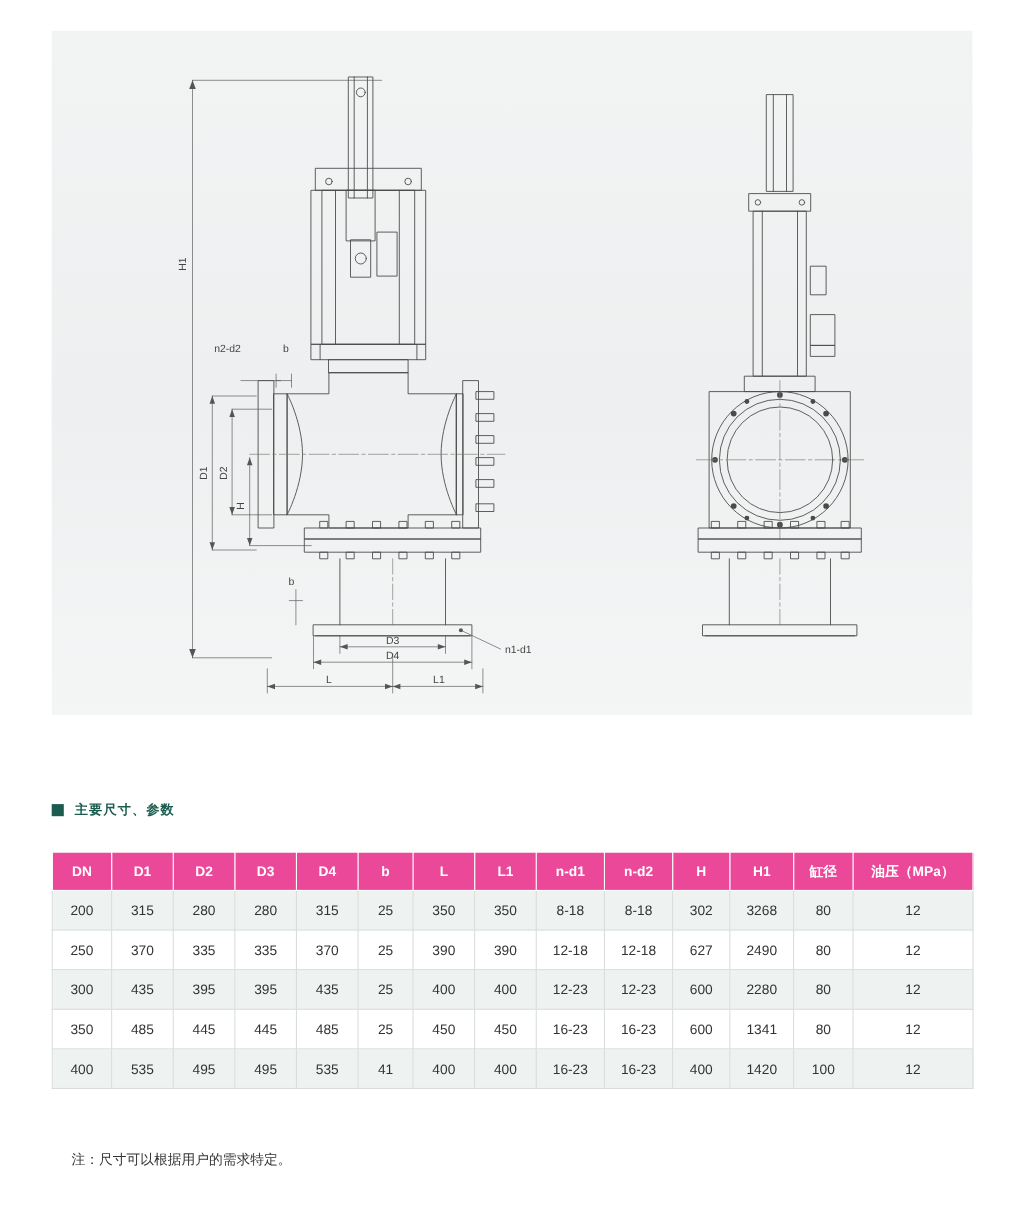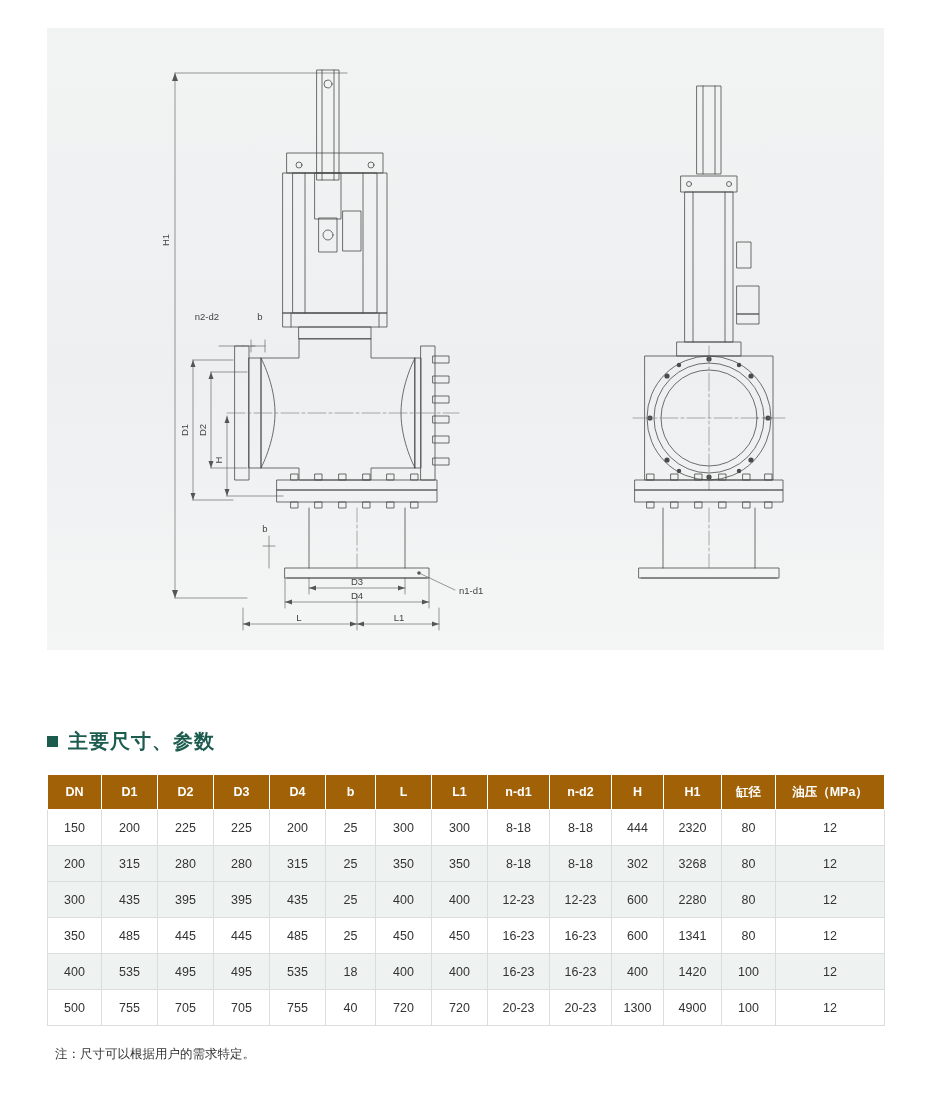--- a/index.html
+++ b/index.html
@@ -19,41 +19,41 @@
   .drawing-svg{display:block;width:100%;height:100%;}
 
   
   .section-head{
     position:absolute;left:47px;top:728px;display:flex;align-items:center;
   }
   .section-head .bullet{
     width:11px;height:11px;background:#1c5c4f;display:inline-block;margin-right:10px;
   }
   .section-head .title{
-    font-size:20px;font-weight:bold;color:#1c5c4f;letter-spacing:1px;
+    font-size:12px;font-weight:bold;color:#1c5c4f;letter-spacing:1px;
   }
 
   
   .table-wrap{position:absolute;left:47px;top:774px;width:837px;}
   table.params{
     border-collapse:collapse;width:837px;table-layout:fixed;
     font-size:12.5px;
   }
   table.params th{
-    background:#a16207;color:#ffffff;font-weight:bold;
+    background:#ec4899;color:#ffffff;font-weight:bold;
     height:32px;text-align:center;border:1px solid #ffffff;
     font-size:12.5px;
   }
   table.params td{
     height:33px;text-align:center;border:1px solid #d9dedd;
     color:#333;font-size:12.5px;background:#ffffff;
   }
   table.params tr.alt td{background:#eef3f1;}
   .note{
-    position:absolute;left:37px;top:1046px;font-size:12.5px;color:#333;
+    position:absolute;left:47px;top:1046px;font-size:12.5px;color:#333;
   }
   .note .ind{display:inline-block;width:18px;}
 </style>
 </head>
 <body>
 
 <div class="page">
 
   <div class="drawing-panel">
     <svg class="drawing-svg" viewBox="0 0 837 622">
@@ -306,52 +306,52 @@
           <th>L1</th>
           <th>n-d1</th>
           <th>n-d2</th>
           <th>H</th>
           <th>H1</th>
           <th>缸径</th>
           <th>油压（MPa）</th>
         </tr>
       </thead>
       <tbody>
-        <tr>
-          <td>150</td>
-          <td>200</td>
-          <td>225</td>
-          <td>225</td>
-          <td>200</td>
-          <td>25</td>
-          <td>300</td>
-          <td>300</td>
-          <td>8-18</td>
-          <td>8-18</td>
-          <td>444</td>
-          <td>2320</td>
-          <td>80</td>
-          <td>12</td>
-        </tr>
         <tr class="alt">
           <td>200</td>
           <td>315</td>
           <td>280</td>
           <td>280</td>
           <td>315</td>
           <td>25</td>
           <td>350</td>
           <td>350</td>
           <td>8-18</td>
           <td>8-18</td>
           <td>302</td>
           <td>3268</td>
           <td>80</td>
           <td>12</td>
         </tr>
+        <tr>
+          <td>250</td>
+          <td>370</td>
+          <td>335</td>
+          <td>335</td>
+          <td>370</td>
+          <td>25</td>
+          <td>390</td>
+          <td>390</td>
+          <td>12-18</td>
+          <td>12-18</td>
+          <td>627</td>
+          <td>2490</td>
+          <td>80</td>
+          <td>12</td>
+        </tr>
         <tr class="alt">
           <td>300</td>
           <td>435</td>
           <td>395</td>
           <td>395</td>
           <td>435</td>
           <td>25</td>
           <td>400</td>
           <td>400</td>
           <td>12-23</td>
@@ -376,46 +376,30 @@
           <td>1341</td>
           <td>80</td>
           <td>12</td>
         </tr>
         <tr class="alt">
           <td>400</td>
           <td>535</td>
           <td>495</td>
           <td>495</td>
           <td>535</td>
-          <td>18</td>
+          <td>41</td>
           <td>400</td>
           <td>400</td>
           <td>16-23</td>
           <td>16-23</td>
           <td>400</td>
           <td>1420</td>
           <td>100</td>
           <td>12</td>
         </tr>
-        <tr>
-          <td>500</td>
-          <td>755</td>
-          <td>705</td>
-          <td>705</td>
-          <td>755</td>
-          <td>40</td>
-          <td>720</td>
-          <td>720</td>
-          <td>20-23</td>
-          <td>20-23</td>
-          <td>1300</td>
-          <td>4900</td>
-          <td>100</td>
-          <td>12</td>
-        </tr>
       </tbody>
     </table>
   </div>
 
   <div class="note">
     <span class="ind"></span><span>注：尺寸可以根据用户的需求特定。</span>
   </div>
 
 </div>
 

